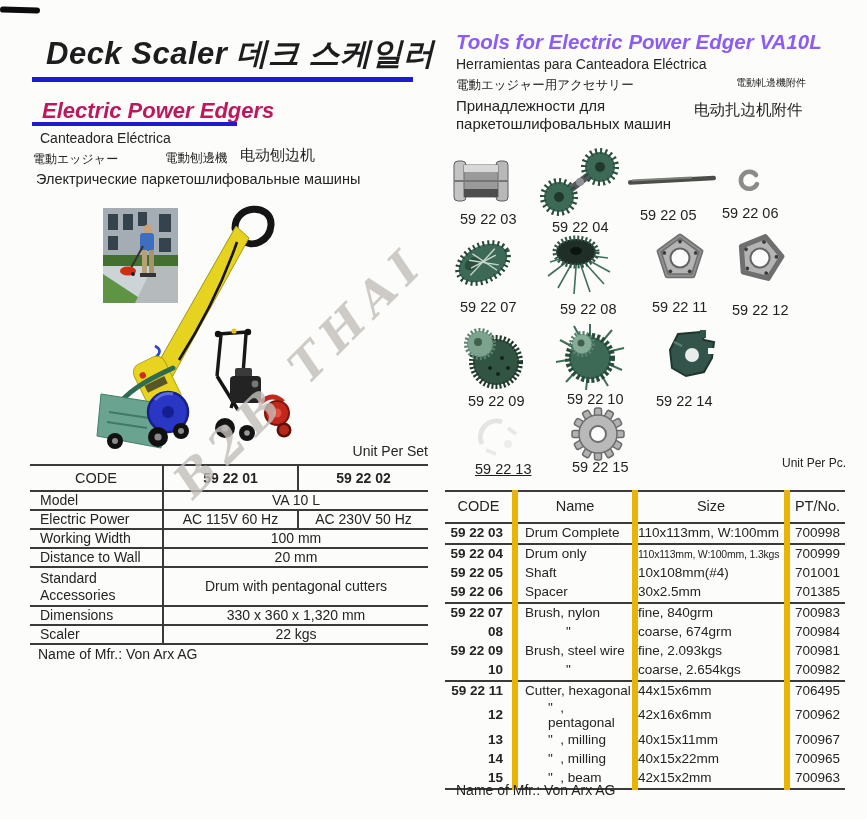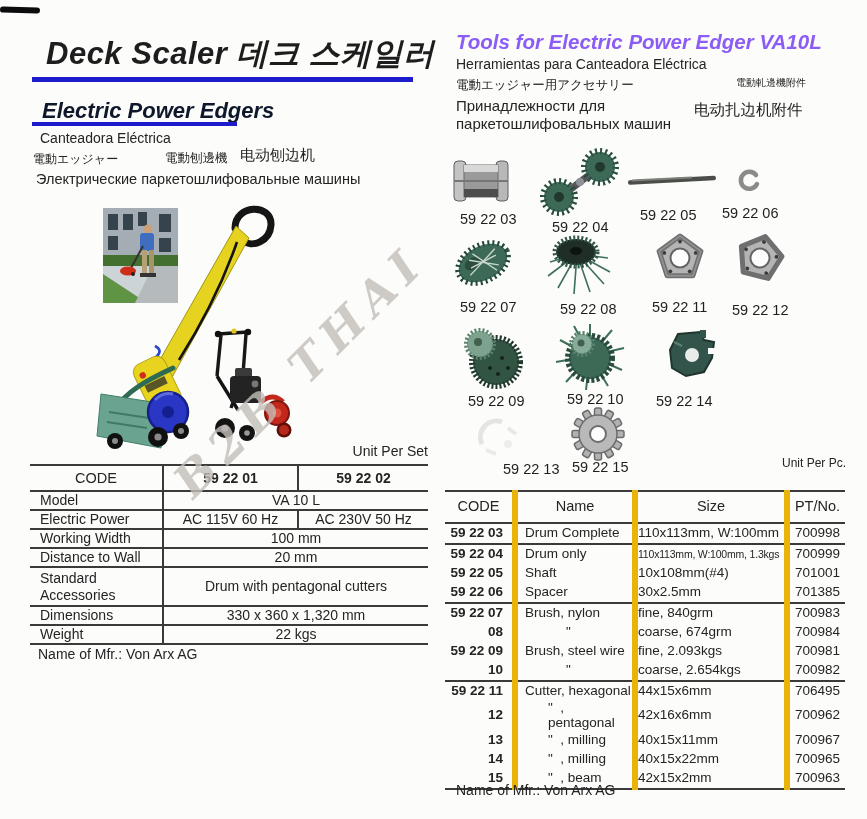--- a/index.html
+++ b/index.html
@@ -5,21 +5,21 @@
   html,body{margin:0;padding:0;}
   body{
     width:867px;height:819px;position:relative;background:#fcfcfb;
     font-family:"Liberation Sans","DejaVu Sans",sans-serif;color:#242424;
     overflow:hidden;
   }
   .abs{position:absolute;}
   
   .main-title{left:46px;top:33px;font-size:31px;font-weight:bold;font-style:italic;letter-spacing:.5px;color:#1d1d1d;white-space:nowrap;}
   .rule1{left:32px;top:77px;width:381px;height:5px;background:#1c1ccd;}
-  .section-title{left:42px;top:98px;font-size:22px;font-weight:bold;font-style:italic;color:#0f172a;white-space:nowrap;}
+  .section-title{left:42px;top:98px;font-size:22px;font-weight:bold;font-style:italic;color:#be185d;white-space:nowrap;}
   .rule2{left:32px;top:122px;width:205px;height:4px;background:#1c1ccd;}
   .l-es{left:40px;top:130px;font-size:14px;}
   .l-ja{left:33px;top:151px;font-size:12px;}
   .l-zht{left:165px;top:150px;font-size:12.5px;}
   .l-zhs{left:240px;top:146px;font-size:15px;}
   .l-ru{left:36px;top:171px;font-size:14.5px;}
   .r-title{left:456px;top:30px;font-size:20.5px;font-weight:bold;font-style:italic;color:#8b5cf6;white-space:nowrap;}
   .r-es{left:456px;top:56px;font-size:14px;}
   .r-ja{left:456px;top:77px;font-size:12.5px;}
   .r-zht{left:736px;top:76px;font-size:10px;}
@@ -189,21 +189,21 @@
   </tr>
   <tr class="r-acc">
     <td class="lab">Standard Accessories</td>
     <td class="v" colspan="2">Drum with pentagonal cutters</td>
   </tr>
   <tr class="r-n">
     <td class="lab">Dimensions</td>
     <td class="v" colspan="2">330 x 360 x 1,320 mm</td>
   </tr>
   <tr class="r-n">
-    <td class="lab">Weight</td>
+    <td class="lab">Scaler</td>
     <td class="v" colspan="2">22 kgs</td>
   </tr>
 </tbody>
   </table>
 
 <div class="abs l-mfr">Name of Mfr.: Von Arx AG</div>
 
 <div class="abs watermark">B2B THAI</div>
 
 <div class="abs r-title">Tools for Electric Power Edger VA10L</div>
@@ -372,21 +372,21 @@
 <div class="abs part-label" style="left:552px;top:219px;">59 22 04</div>
 <div class="abs part-label" style="left:640px;top:207px;">59 22 05</div>
 <div class="abs part-label" style="left:722px;top:205px;">59 22 06</div>
 <div class="abs part-label" style="left:460px;top:299px;">59 22 07</div>
 <div class="abs part-label" style="left:560px;top:301px;">59 22 08</div>
 <div class="abs part-label" style="left:652px;top:299px;">59 22 11</div>
 <div class="abs part-label" style="left:732px;top:302px;">59 22 12</div>
 <div class="abs part-label" style="left:468px;top:393px;">59 22 09</div>
 <div class="abs part-label" style="left:567px;top:391px;">59 22 10</div>
 <div class="abs part-label" style="left:656px;top:393px;">59 22 14</div>
-<div class="abs part-label" style="left:503px;top:461px;">59 22 13</div>
+<div class="abs part-label" style="left:475px;top:461px;text-decoration:underline;">59 22 13</div>
 <div class="abs part-label" style="left:572px;top:459px;">59 22 15</div>
 
 <div class="abs r-unit">Unit Per Pc.</div>
 
 <table class="abs parts-table">
   <colgroup>
       <col class="c-code">
       <col class="c-name">
       <col class="c-size">
       <col class="c-pt">

